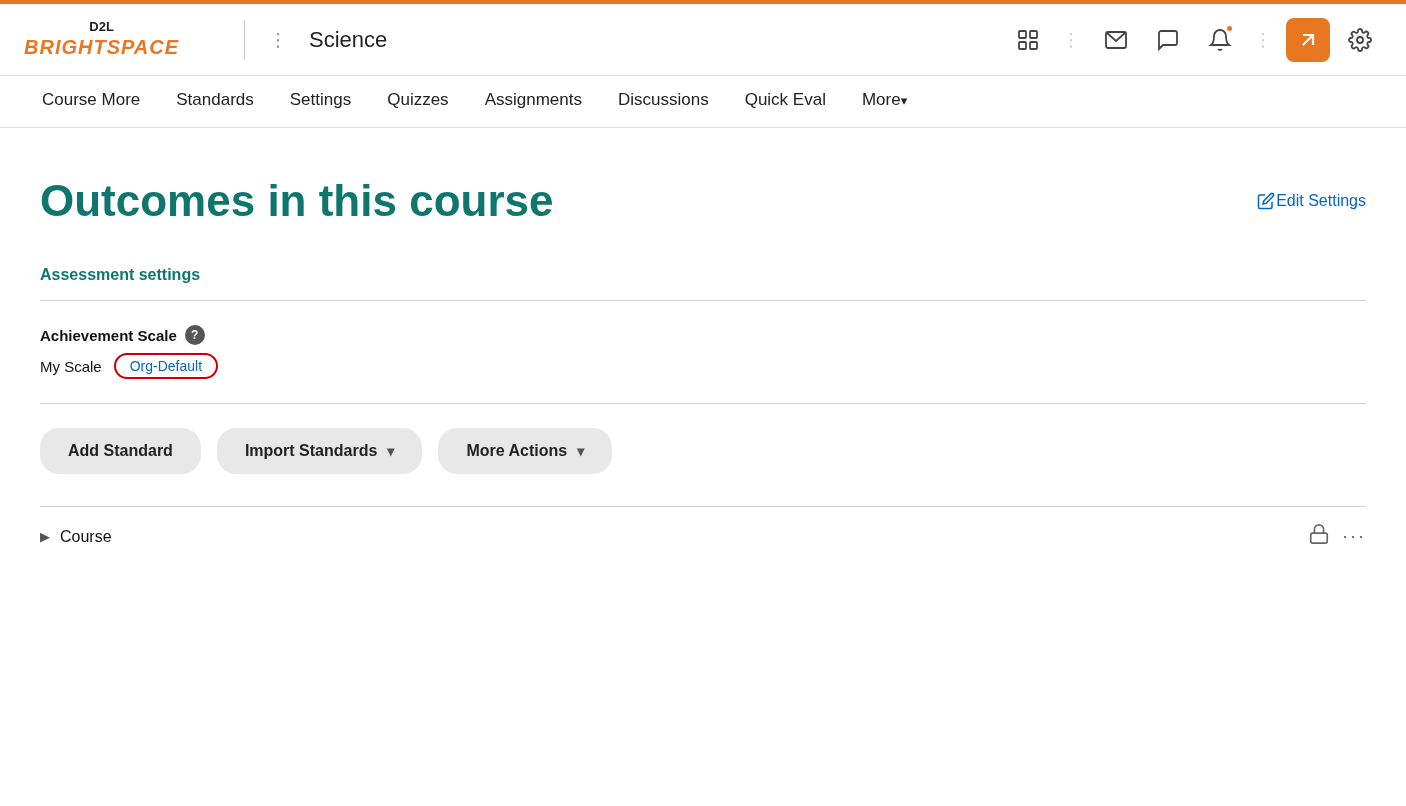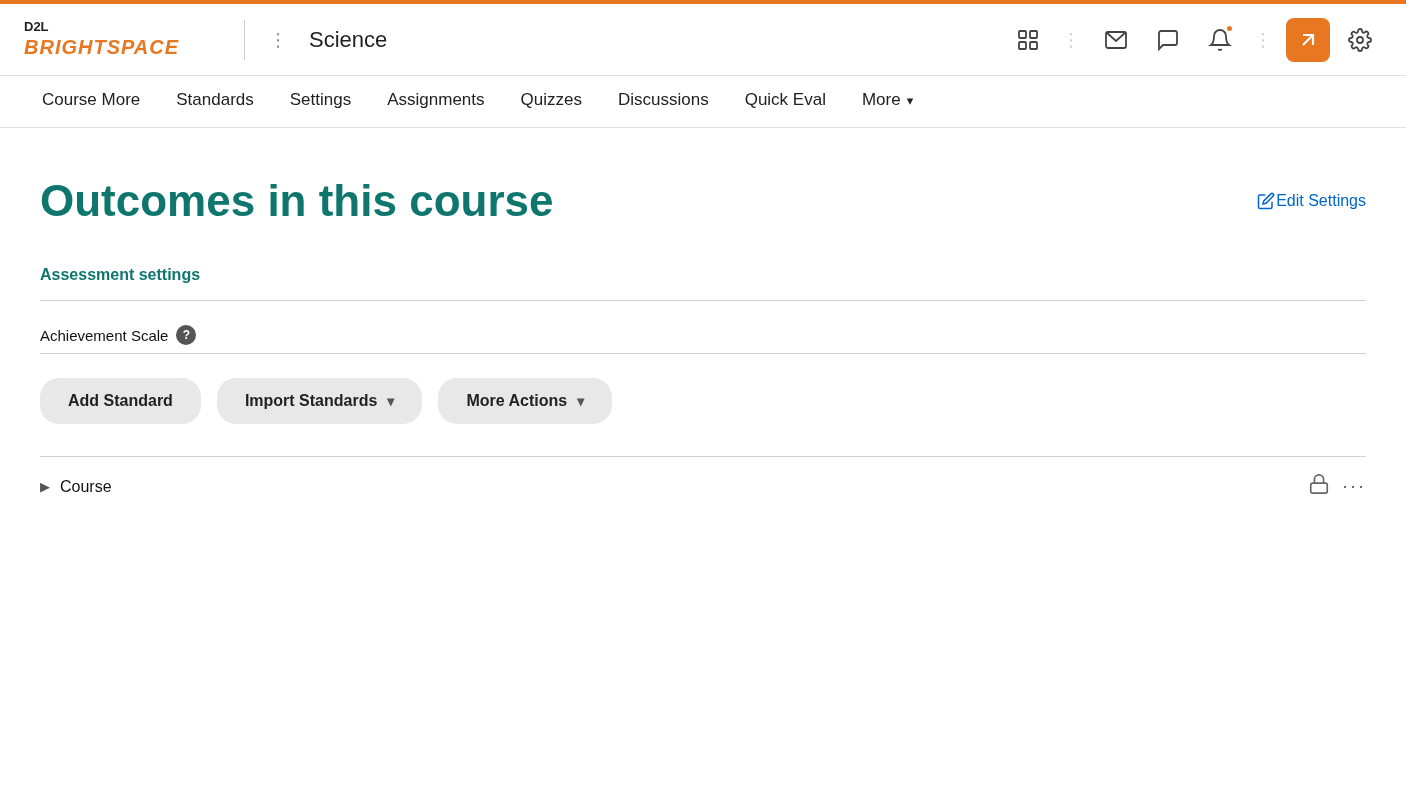--- a/index.html
+++ b/index.html
@@ -28,20 +28,21 @@
       gap: 0;
       min-width: 200px;
     }
 
     .logo-text {
       font-size: 13px;
       font-weight: 700;
       line-height: 1.2;
       color: #222;
       letter-spacing: 0;
+      text-align: center;
     }
 
     .logo-text .d2l { font-size: 13px; font-weight: 700; }
     .logo-text .brightspace { font-size: 18px; font-weight: 900; letter-spacing: 0.5px; }
     .logo-text .brightspace span { color: #e87722; font-style: italic; }
 
     .header-divider {
       width: 1px;
       height: 40px;
       background: #ccc;
@@ -121,21 +122,20 @@
       color: #222;
       cursor: pointer;
       border-bottom: 3px solid transparent;
       text-decoration: none;
       white-space: nowrap;
     }
 
     .nav-item.more {
       display: flex;
       align-items: center;
-      gap: 6px;
     }
 
     
     .main-content {
       padding: 48px 40px 32px 40px;
       max-width: 1406px;
     }
 
     .page-header {
       display: flex;
@@ -182,21 +182,21 @@
 
     .achievement-row {
       display: flex;
       align-items: center;
       gap: 8px;
       margin-bottom: 8px;
     }
 
     .achievement-label {
       font-size: 15px;
-      font-weight: 400;
+      font-weight: 700;
       color: #111;
     }
 
     .help-icon {
       width: 20px;
       height: 20px;
       border-radius: 50%;
       background: #555;
       color: #fff;
       font-size: 12px;
@@ -371,22 +371,22 @@
         <path d="M19.4 15a1.65 1.65 0 0 0 .33 1.82l.06.06a2 2 0 0 1-2.83 2.83l-.06-.06a1.65 1.65 0 0 0-1.82-.33 1.65 1.65 0 0 0-1 1.51V21a2 2 0 0 1-4 0v-.09A1.65 1.65 0 0 0 9 19.4a1.65 1.65 0 0 0-1.82.33l-.06.06a2 2 0 0 1-2.83-2.83l.06-.06A1.65 1.65 0 0 0 4.68 15a1.65 1.65 0 0 0-1.51-1H3a2 2 0 0 1 0-4h.09A1.65 1.65 0 0 0 4.6 9a1.65 1.65 0 0 0-.33-1.82l-.06-.06a2 2 0 0 1 2.83-2.83l.06.06A1.65 1.65 0 0 0 9 4.68a1.65 1.65 0 0 0 1-1.51V3a2 2 0 0 1 4 0v.09a1.65 1.65 0 0 0 1 1.51 1.65 1.65 0 0 0 1.82-.33l.06-.06a2 2 0 0 1 2.83 2.83l-.06.06A1.65 1.65 0 0 0 19.4 9a1.65 1.65 0 0 0 1.51 1H21a2 2 0 0 1 0 4h-.09a1.65 1.65 0 0 0-1.51 1z"></path>
       </svg>
     </button>
   </div>
 </div>
 
 <nav class="nav-bar">
   <a class="nav-item">Course More</a>
   <a class="nav-item">Standards</a>
   <a class="nav-item">Settings</a>
+  <a class="nav-item">Quizzes</a>
   <a class="nav-item">Assignments</a>
-  <a class="nav-item">Quizzes</a>
   <a class="nav-item">Discussions</a>
   <a class="nav-item">Quick Eval</a>
   <a class="nav-item more">
     <span>More</span>
     <span style="font-size:13px;">▾</span>
   </a>
 </nav>
 
 <div class="main-content">
 
@@ -403,20 +403,26 @@
 
   <div class="assessment-section">
     <p class="assessment-label">Assessment settings</p>
     <hr class="section-divider">
 
     <div class="achievement-row">
       <span class="achievement-label">Achievement Scale</span>
       <div class="help-icon">?</div>
     </div>
 
+    <div class="scale-row">
+      <span class="scale-label">My Scale</span>
+      <button class="org-default-badge">
+        <span>Org-Default</span>
+      </button>
+    </div>
 
     <hr class="section-divider">
   </div>
 
   <div class="action-buttons">
     <button class="action-btn">
       <span>Add Standard</span>
     </button>
     <button class="action-btn">
       <span>Import Standards</span>

